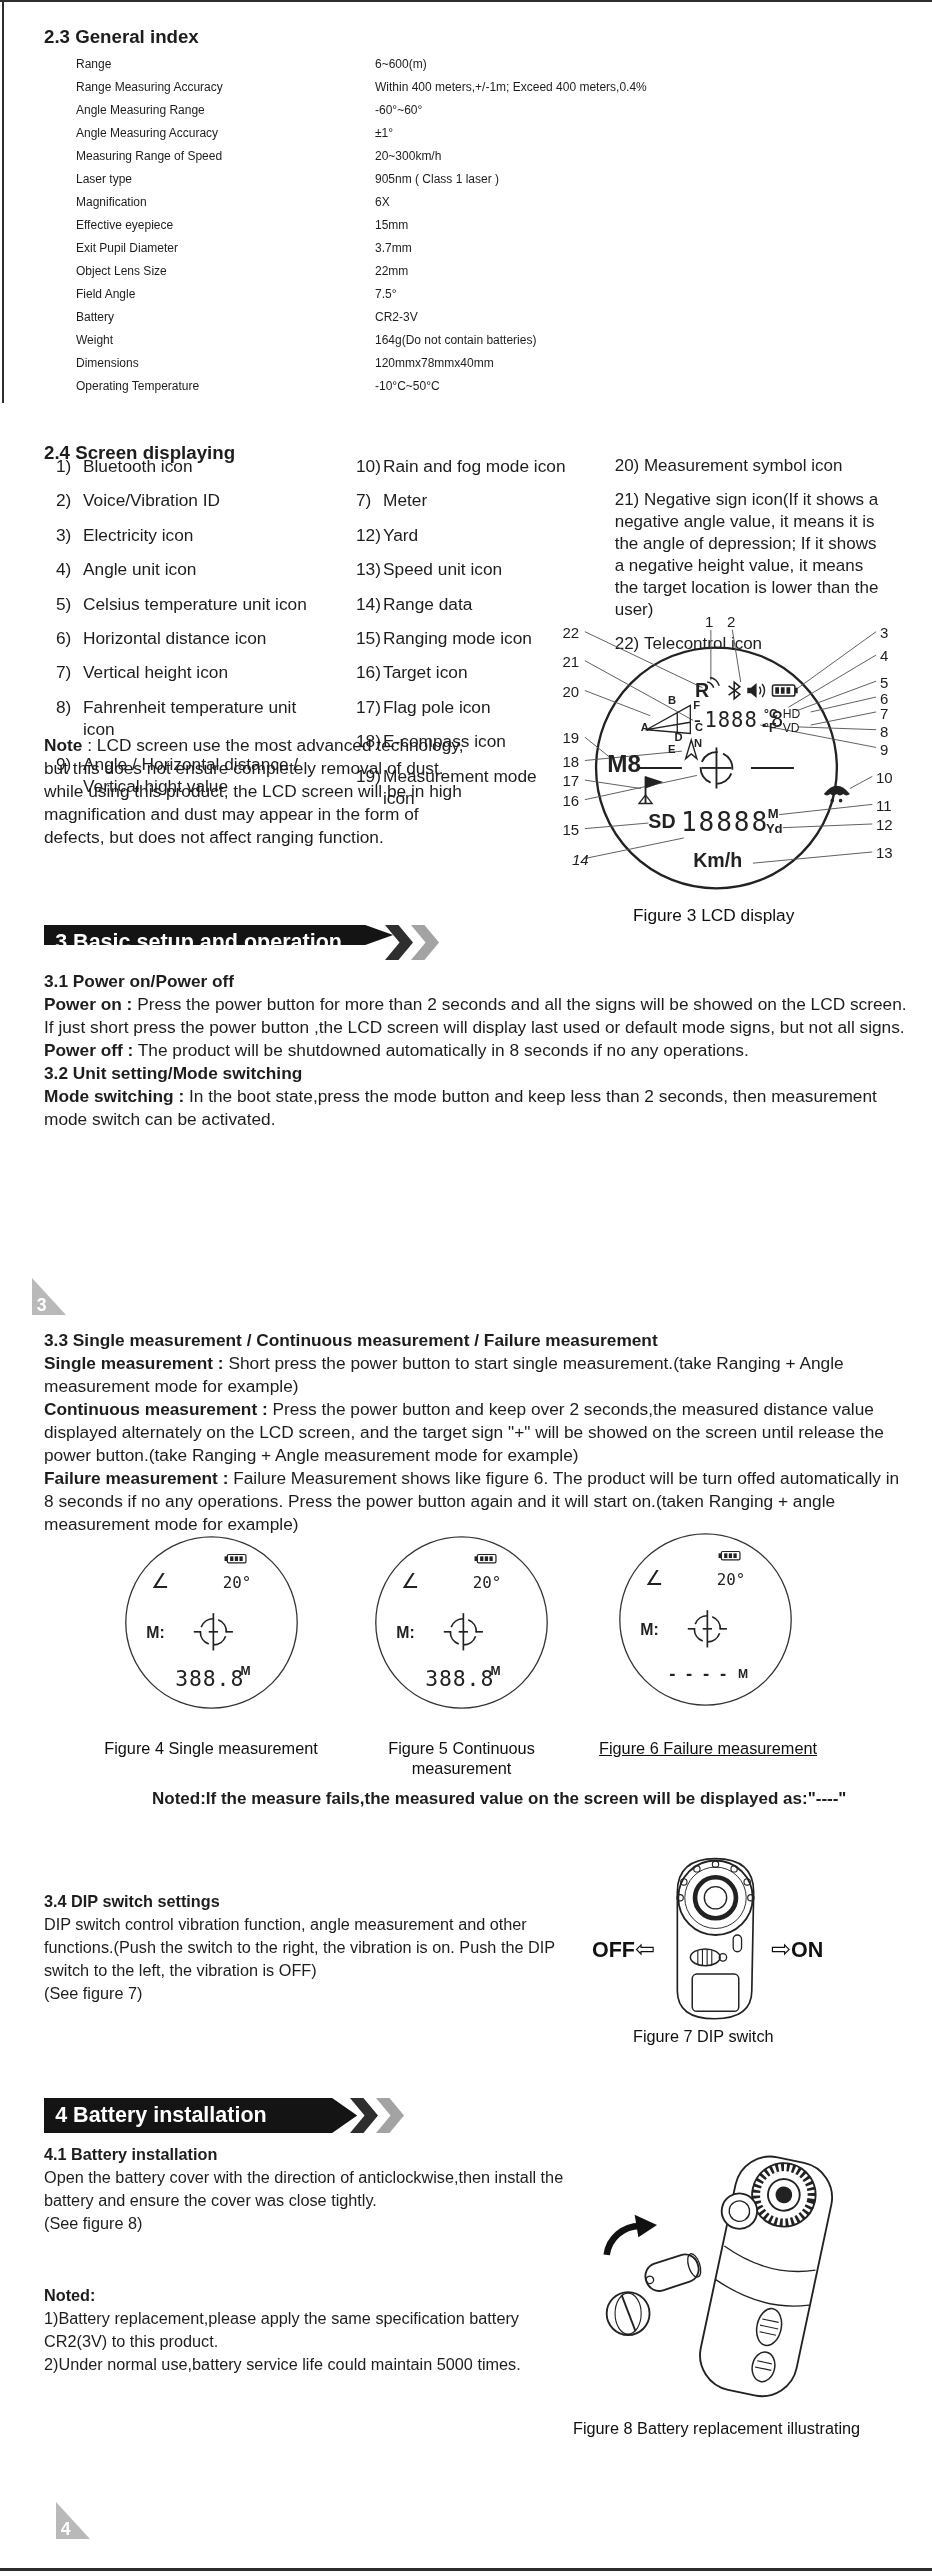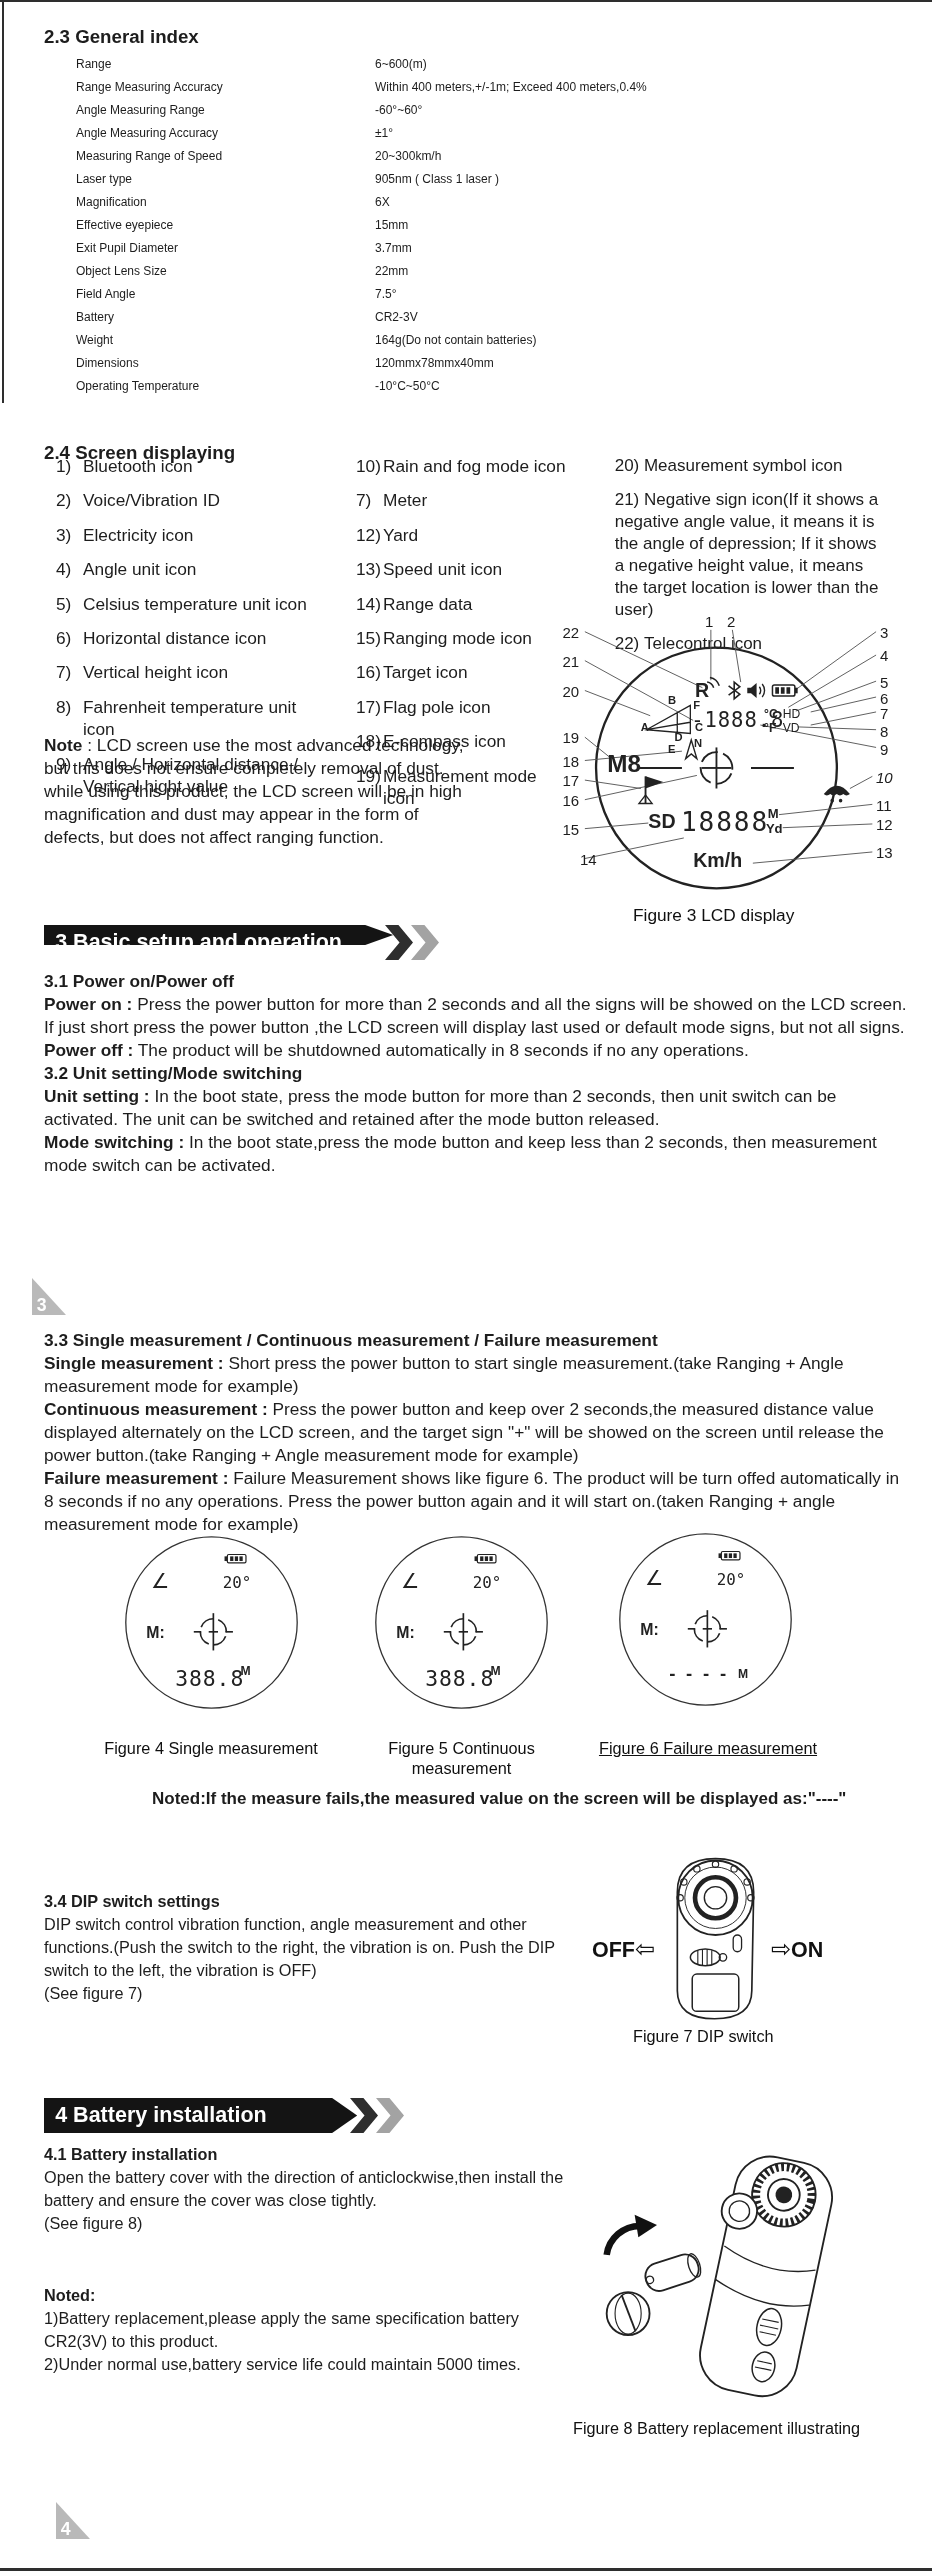--- a/index.html
+++ b/index.html
@@ -271,25 +271,25 @@
 
   <span class="callout" style="left: 150px; top: 1.9px;">1</span>
       <span class="callout" style="left: 172px; top: 1.9px;">2</span>
       <span class="callout" style="left: 325px; top: 13px;">3</span>
       <span class="callout" style="left: 325px; top: 36px;">4</span>
       <span class="callout" style="left: 325px; top: 63px;">5</span>
       <span class="callout" style="left: 325px; top: 79px;">6</span>
       <span class="callout" style="left: 325px; top: 94px;">7</span>
       <span class="callout" style="left: 325px; top: 112px;">8</span>
       <span class="callout" style="left: 325px; top: 130px;">9</span>
-      <span class="callout" style="left: 321px; top: 158px; font-style: italic;">10</span>
+      <span class="callout" style="left: 321px; top: 158px;">10</span>
       <span class="callout" style="left: 321px; top: 186px;">11</span>
       <span class="callout" style="left: 321px; top: 205px;">12</span>
       <span class="callout" style="left: 321px; top: 233px;">13</span>
-      <span class="callout" style="left: 25px; top: 240px;">14</span>
+      <span class="callout" style="left: 17px; top: 240px; font-style: italic;">14</span>
       <span class="callout" style="left: 7.5px; top: 210px;">15</span>
       <span class="callout" style="left: 7.5px; top: 181px;">16</span>
       <span class="callout" style="left: 7.5px; top: 161px;">17</span>
       <span class="callout" style="left: 7.5px; top: 142px;">18</span>
       <span class="callout" style="left: 7.5px; top: 118px;">19</span>
       <span class="callout" style="left: 7.5px; top: 72px;">20</span>
       <span class="callout" style="left: 7.5px; top: 42px;">21</span>
       <span class="callout" style="left: 7.5px; top: 13px;">22</span>
     </div>
 </div>
@@ -298,21 +298,20 @@
 <div class="abs banner" style="left:44px;top:925px;width:338px;height:20px;">3 Basic setup and operation</div>
 <div class="abs chev" style="left:385px;top:925px;"></div>
 <div class="abs chev light" style="left:411px;top:925px;"></div>
 
 <div class="abs" style="left:44px;top:970px;width:863px;">
 
 <p class="para"><strong>3.1 Power on/Power off</strong><span></span></p>
     <p class="para"><strong>Power on :</strong><span>  Press the power button for more than 2 seconds and all the signs will be showed on the LCD screen. If just short press the power button ,the LCD screen will display last used or default mode  signs, but not all signs.</span></p>
     <p class="para"><strong>Power off  :</strong><span> The product will be shutdowned automatically in 8 seconds if no any operations.</span></p>
     <p class="para"><strong>3.2 Unit setting/Mode switching</strong><span></span></p>
-    <p class="para"><strong>Unit setting :</strong><span> In the boot state, press the mode button for more than 2 seconds, then unit switch can be activated. The unit can be switched and retained after the mode button released.</span></p>
     <p class="para"><strong>Mode switching :</strong><span> In the boot state,press the mode button and keep less than 2 seconds, then measurement mode switch can be activated.</span></p>
   </div>
 
 <div class="abs marker" style="left:32px;top:1278px;">
   <div class="tri"></div>
   <span>3</span>
 </div>
 
 <div class="abs" style="left:44px;top:1329px;width:856px;">
 

